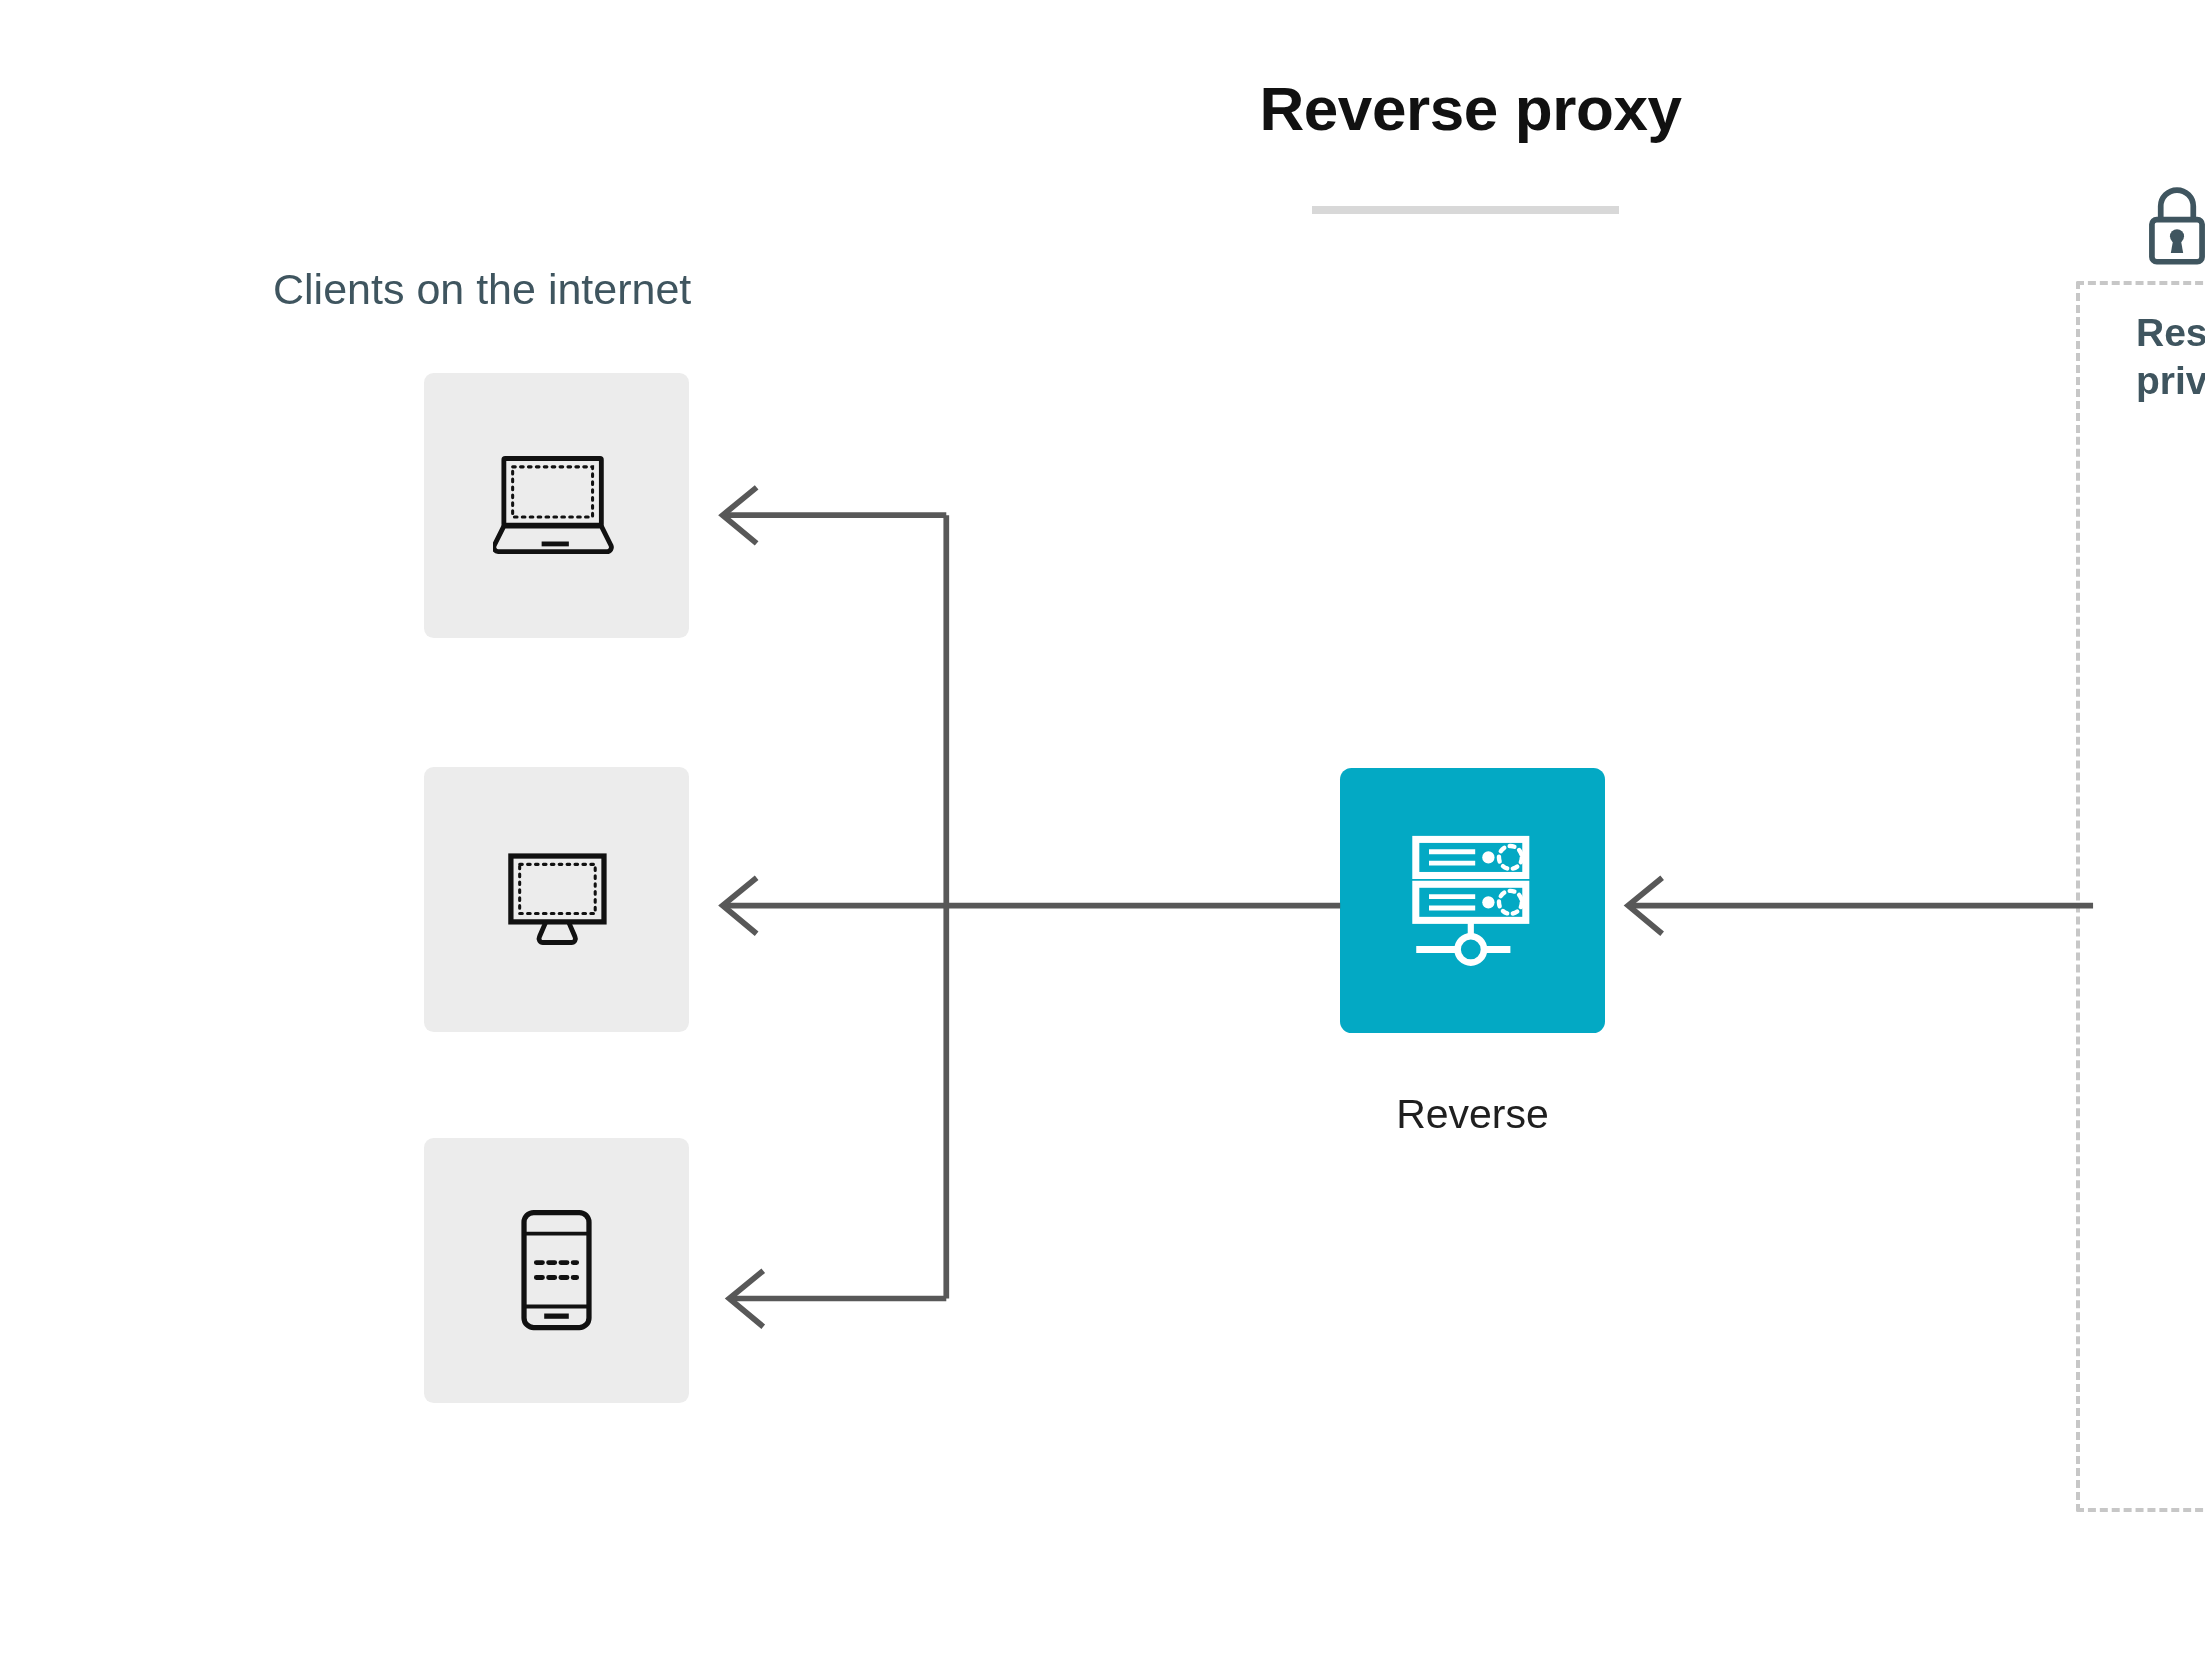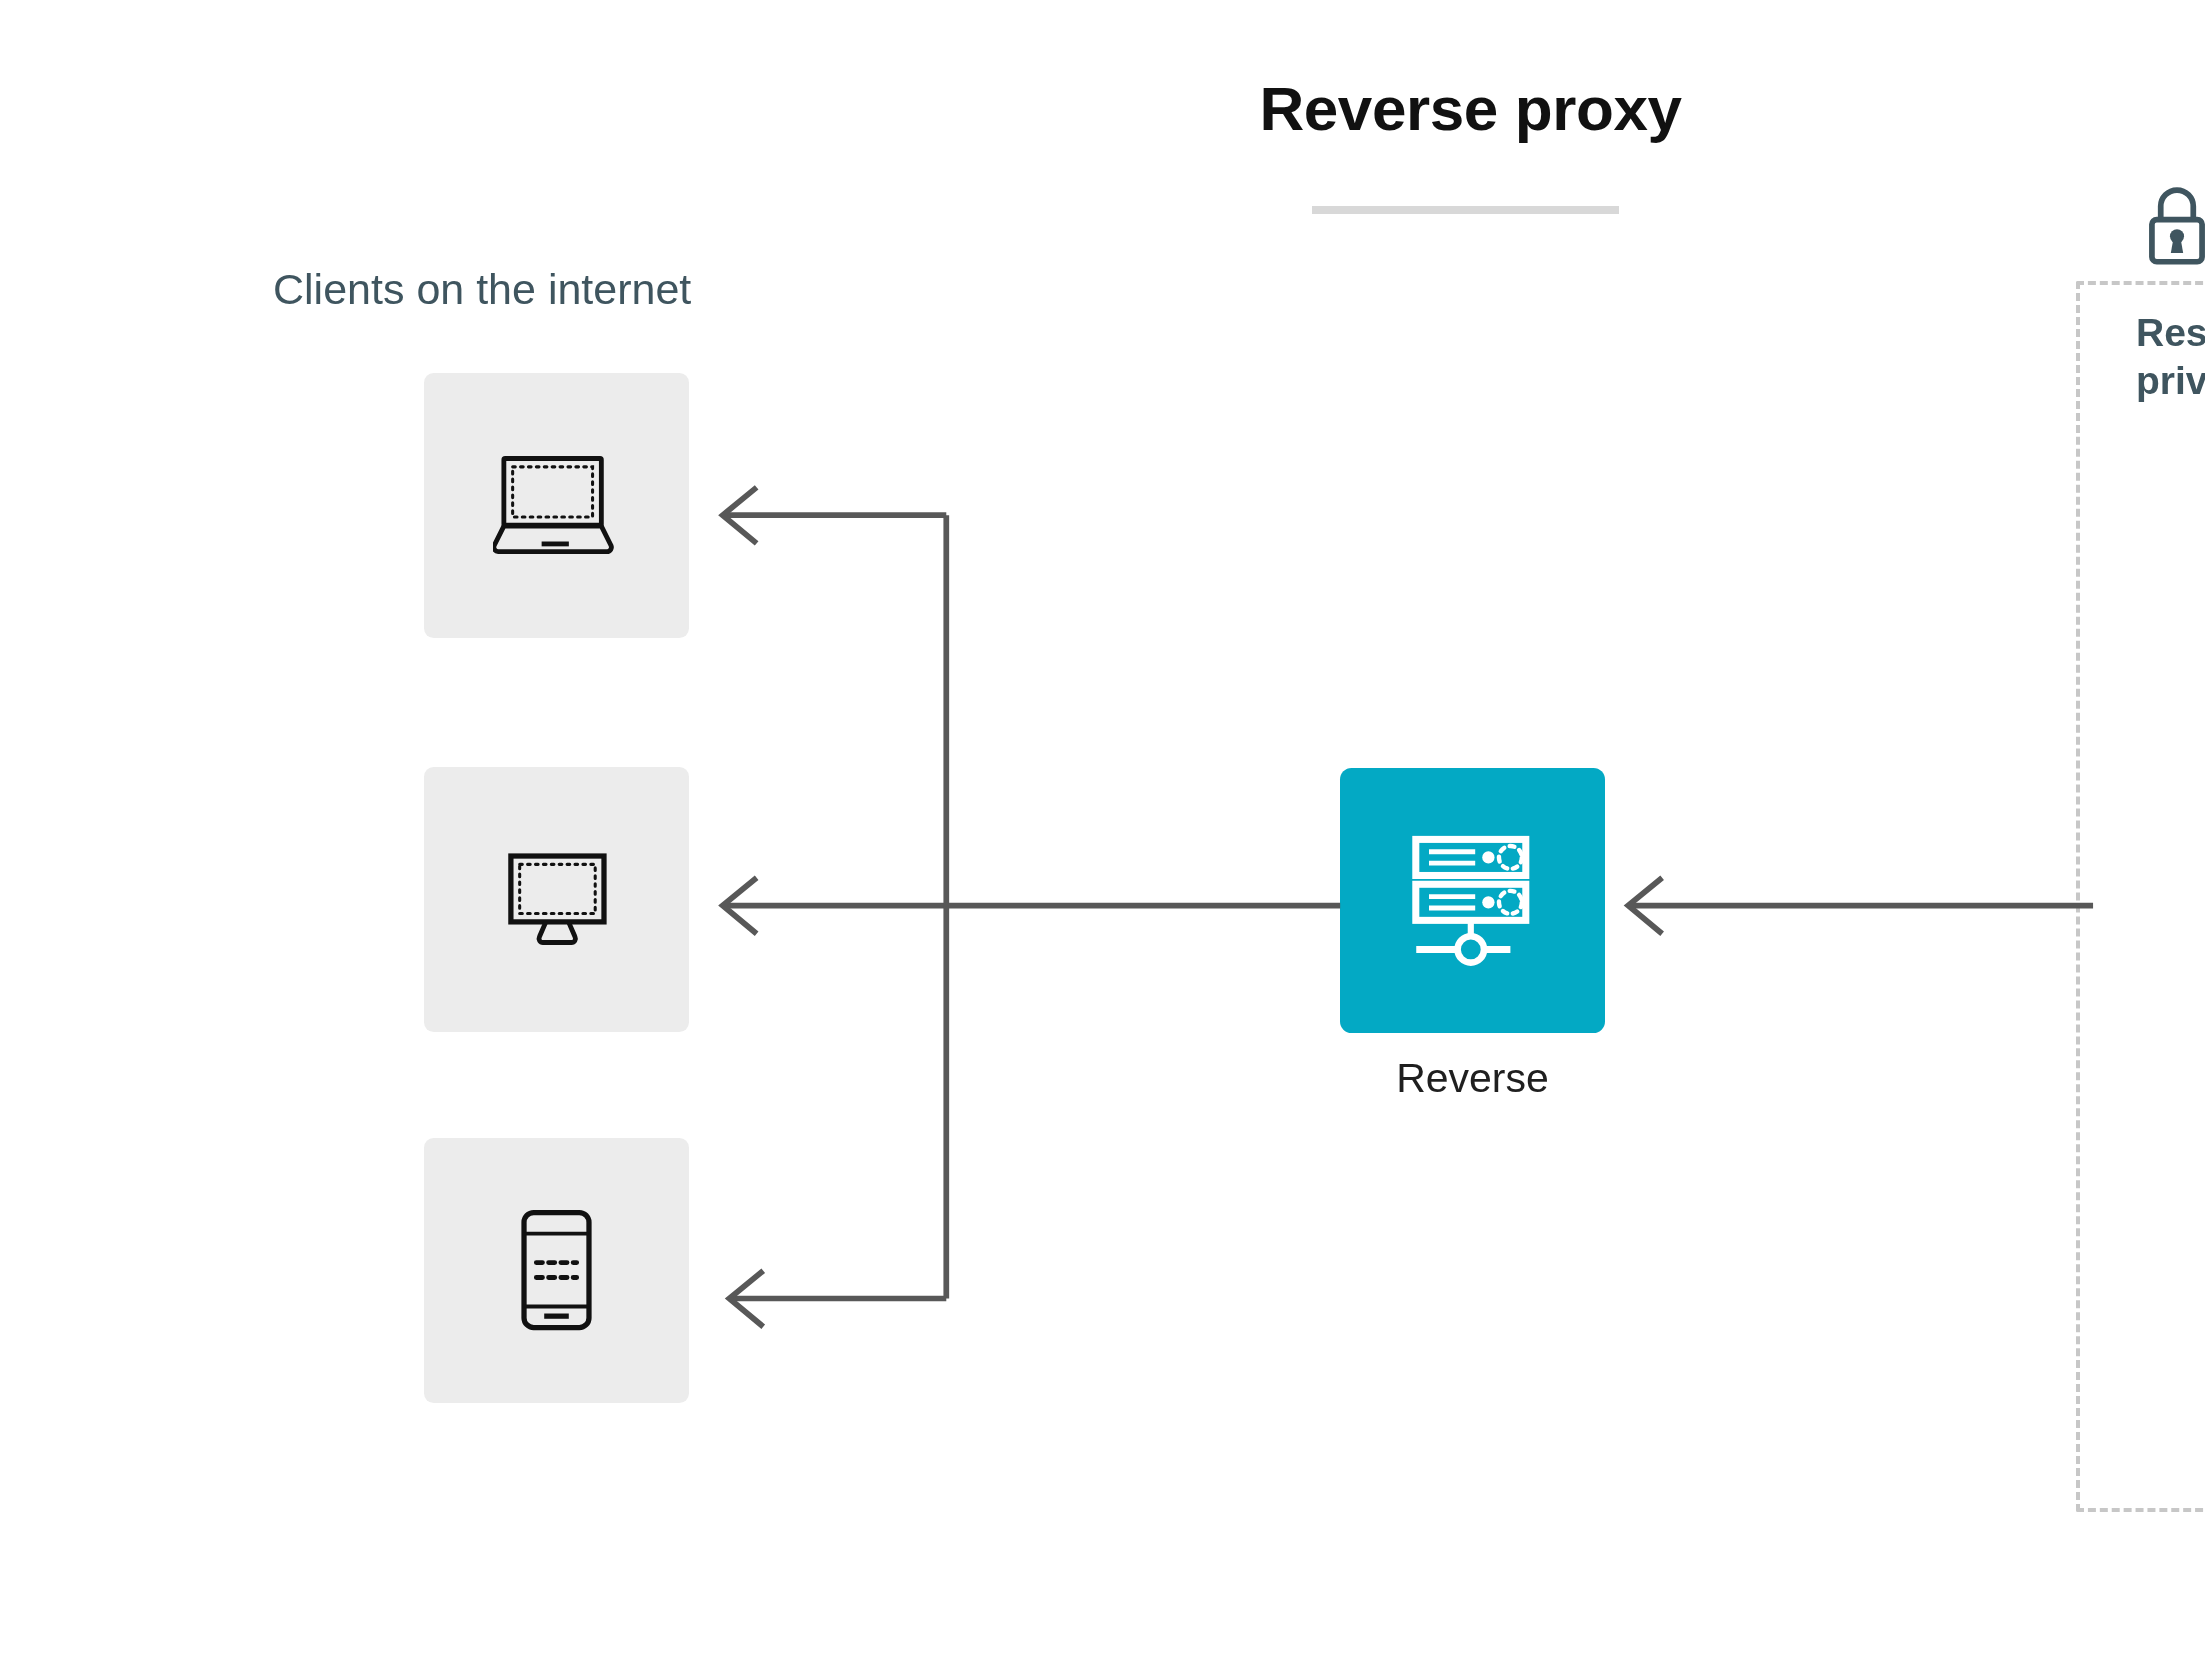--- a/index.html
+++ b/index.html
@@ -37,21 +37,21 @@
   #client-card-desktop{left:424px;top:767px;}
   #client-card-phone  {left:424px;top:1138px;}
 
   
   #reverse-proxy-box{
     left:1340px;top:768px;width:265px;height:265px;
     background:#03a9c4;border-radius:11.5px;
     display:flex;align-items:center;justify-content:center;
   }
   #reverse-proxy-label{
-    left:1296px;top:1052px;width:353px;text-align:center;
+    left:1296px;top:1088px;width:353px;text-align:center;
     font-size:41px;color:#1f1f1f;line-height:1.28;font-weight:normal;
   }
 
   
   #private-network-box{
     left:2076px;top:281px;width:651px;height:1231px;
     border:4px dashed #c7c7c7;border-radius:1.8px;box-sizing:border-box;
   }
   #lock-icon-wrap{left:2144px;top:185px;width:66px;height:84px;}
 

